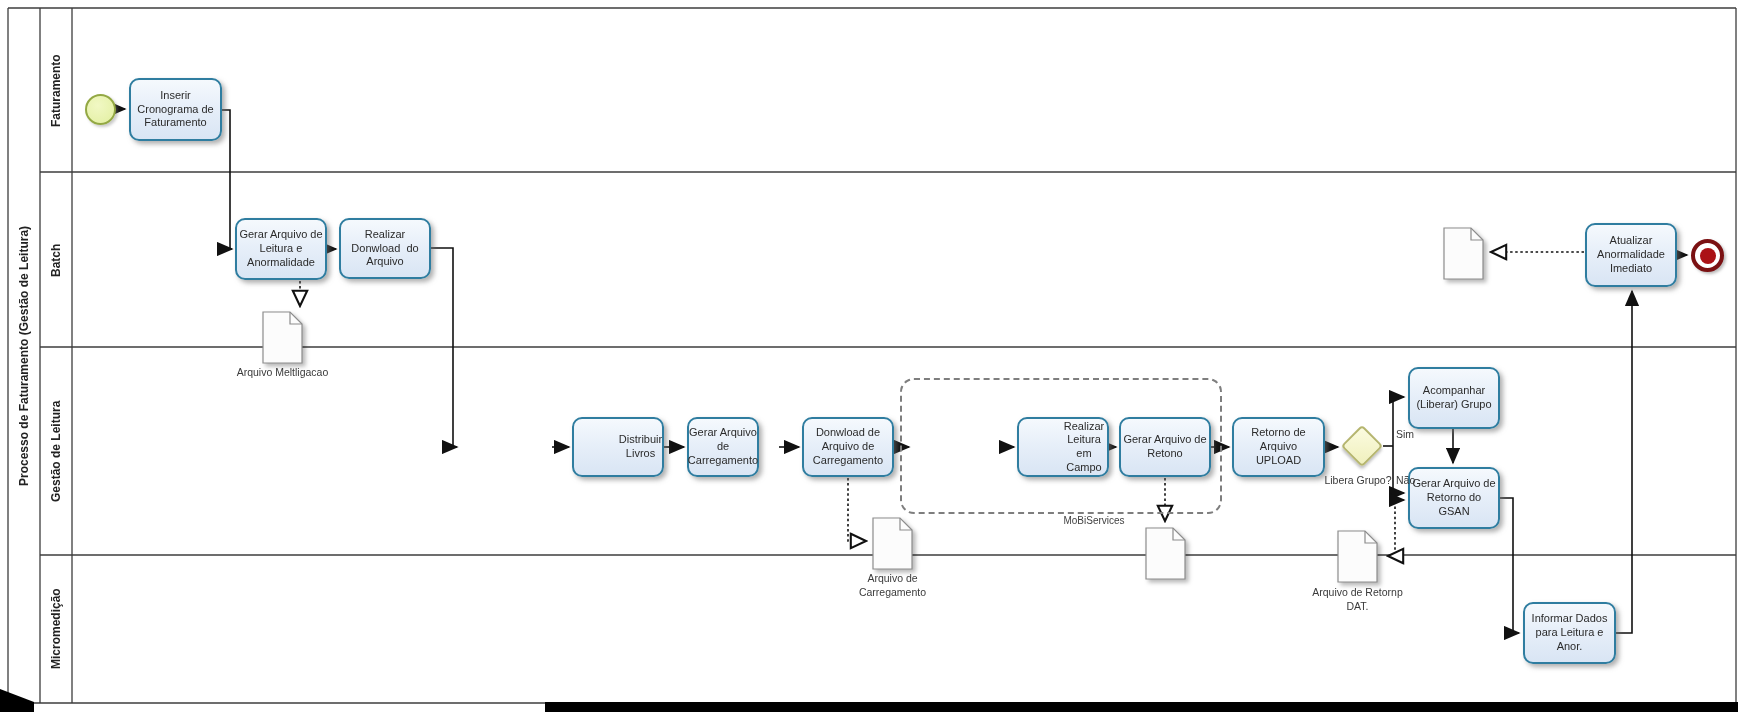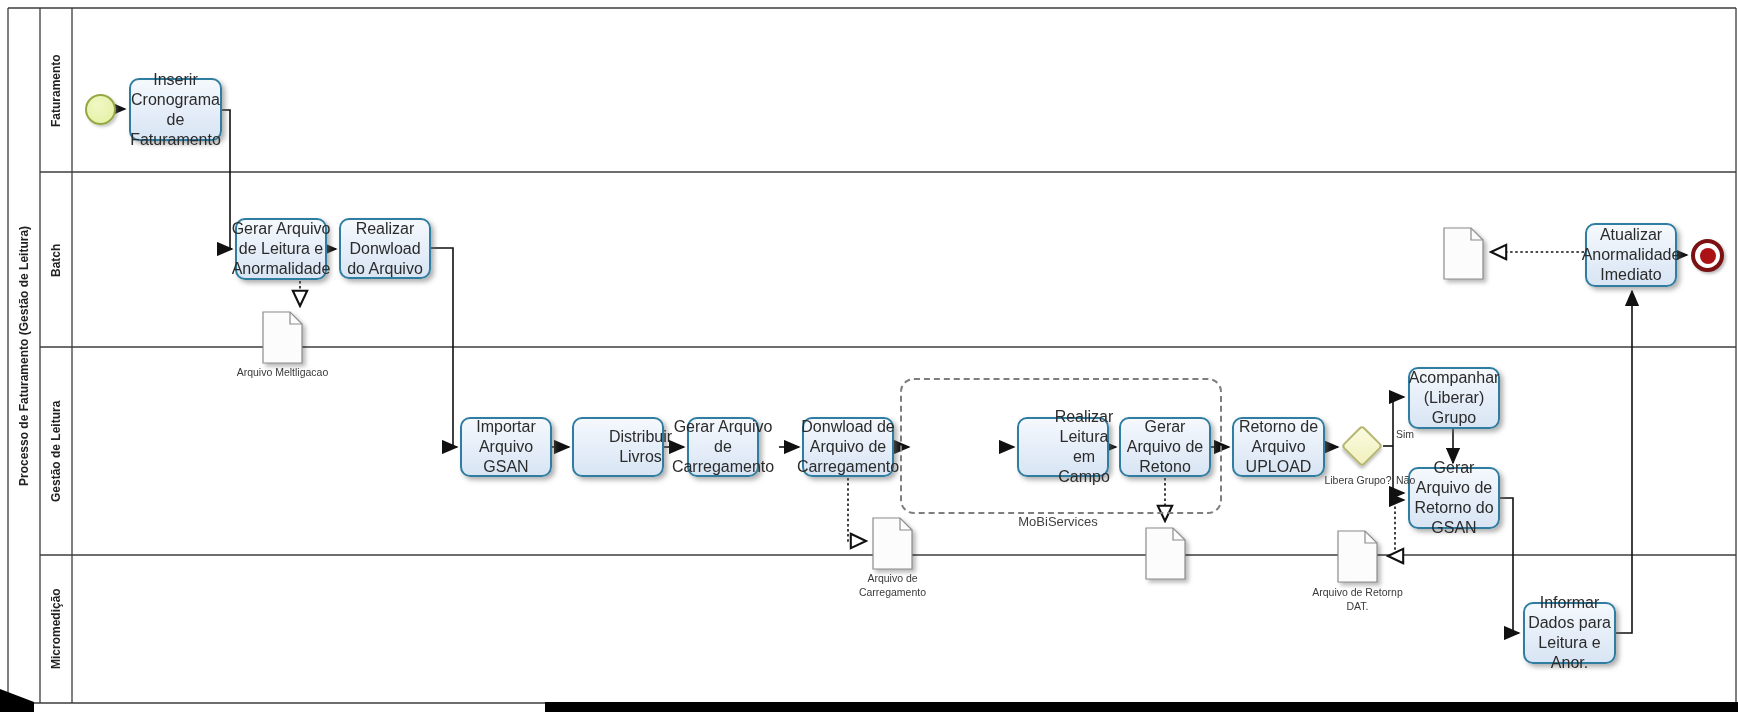--- a/index.html
+++ b/index.html
@@ -3,21 +3,21 @@
 <meta charset="utf-8">
 <style>
   html,body{margin:0;padding:0;background:#ffffff;}
   #canvas{position:relative;width:1738px;height:712px;background:#ffffff;overflow:hidden;
           font-family:"Liberation Sans",sans-serif;color:#2b2b2b;}
   svg.layer{position:absolute;left:0;top:0;}
   .task{position:absolute;box-sizing:border-box;border:2px solid #2f7da0;border-radius:10px;
         background:linear-gradient(180deg,#f5f9fd 0%,#e7eff9 45%,#d9e5f4 100%);
         box-shadow:3px 3px 5px rgba(110,110,110,0.55);
         display:flex;align-items:center;justify-content:center;text-align:center;
-        font-size:16px;line-height:1.25;padding:2px;white-space:pre-wrap;}
+        font-size:11px;line-height:1.25;padding:2px;white-space:pre-wrap;}
   .event{position:absolute;box-sizing:border-box;border-radius:50%;}
   .start{width:31px;height:31px;border:2.5px solid #93a844;
          background:radial-gradient(circle at 40% 35%,#f1f8c4,#e2efa0);
          box-shadow:2px 2px 3px rgba(120,120,120,0.4);}
   .end{width:33px;height:33px;border:4.5px solid #7b1113;background:#ffffff;
        box-shadow:2px 2px 3px rgba(120,120,120,0.5);display:flex;align-items:center;justify-content:center;}
   .end .core{width:16px;height:16px;border-radius:50%;background:#ab1216;}
   .gateway{position:absolute;width:30px;height:30px;box-sizing:border-box;
            transform:rotate(45deg);background:linear-gradient(135deg,#fbfbe0,#f0f0bd);
            border:2px solid #b5b56e;border-radius:4px;box-shadow:2px 2px 3px rgba(120,120,120,0.45);}
@@ -92,31 +92,30 @@
     </g>
   </svg>
 
   <div class="vlabel" style="left:9px;top:10px;width:30px;height:692px;">Processo de Faturamento (Gestão de Leitura)</div>
   <div class="vlabel" style="left:42px;top:12px;width:28px;height:158px;">Faturamento</div>
   <div class="vlabel" style="left:42px;top:176px;width:28px;height:168px;">Batch</div>
   <div class="vlabel" style="left:42px;top:351px;width:28px;height:200px;">Gestão de Leitura</div>
   <div class="vlabel" style="left:42px;top:559px;width:28px;height:140px;">Micromedição</div>
 
   <div class="group" style="left:900px;top:378px;width:318px;height:132px;"></div>
-  <div class="lbl" style="left:998px;top:514px;width:120px;font-size:13px;color:#3f3f3f;">MoBiServices</div>
+  <div class="lbl" style="left:1034px;top:514px;width:120px;font-size:10px;color:#3f3f3f;">MoBiServices</div>
 
   <div class="event start" style="left:85px;top:94px;"></div>
   <div class="event end" style="left:1691px;top:239px;">
       <div class="core"></div>
     </div>
 
   <div class="task" style="left:129px;top:78px;width:93px;height:63px;">Inserir Cronograma de Faturamento</div>
   <div class="task" style="left:235px;top:218px;width:92px;height:62px;">Gerar Arquivo de Leitura e Anormalidade</div>
   <div class="task" style="left:339px;top:218px;width:92px;height:61px;">Realizar Donwload  do Arquivo</div>
-  <div class="task" style="left:460px;top:417px;width:92px;height:60px;">Importar Arquivo  GSAN</div>
   <div class="task" style="left:572px;top:417px;width:92px;height:60px;padding-left:47px;">Distribuir Livros</div>
   <div class="task" style="left:687px;top:417px;width:72px;height:60px;">Gerar Arquivo de Carregamento</div>
   <div class="task" style="left:802px;top:417px;width:92px;height:60px;">Donwload de Arquivo de Carregamento</div>
   <div class="task" style="left:1017px;top:417px;width:92px;height:60px;padding-left:44px;">Realizar Leitura  em Campo</div>
   <div class="task" style="left:1119px;top:417px;width:92px;height:60px;">Gerar Arquivo de Retono</div>
   <div class="task" style="left:1232px;top:417px;width:93px;height:60px;">Retorno de Arquivo UPLOAD</div>
   <div class="task" style="left:1408px;top:367px;width:92px;height:62px;">Acompanhar (Liberar) Grupo</div>
   <div class="task" style="left:1408px;top:467px;width:92px;height:62px;">Gerar Arquivo de Retorno do GSAN</div>
   <div class="task" style="left:1523px;top:602px;width:93px;height:62px;">Informar Dados para Leitura e Anor.</div>
   <div class="task" style="left:1585px;top:223px;width:92px;height:64px;">Atualizar Anormalidade Imediato</div>

